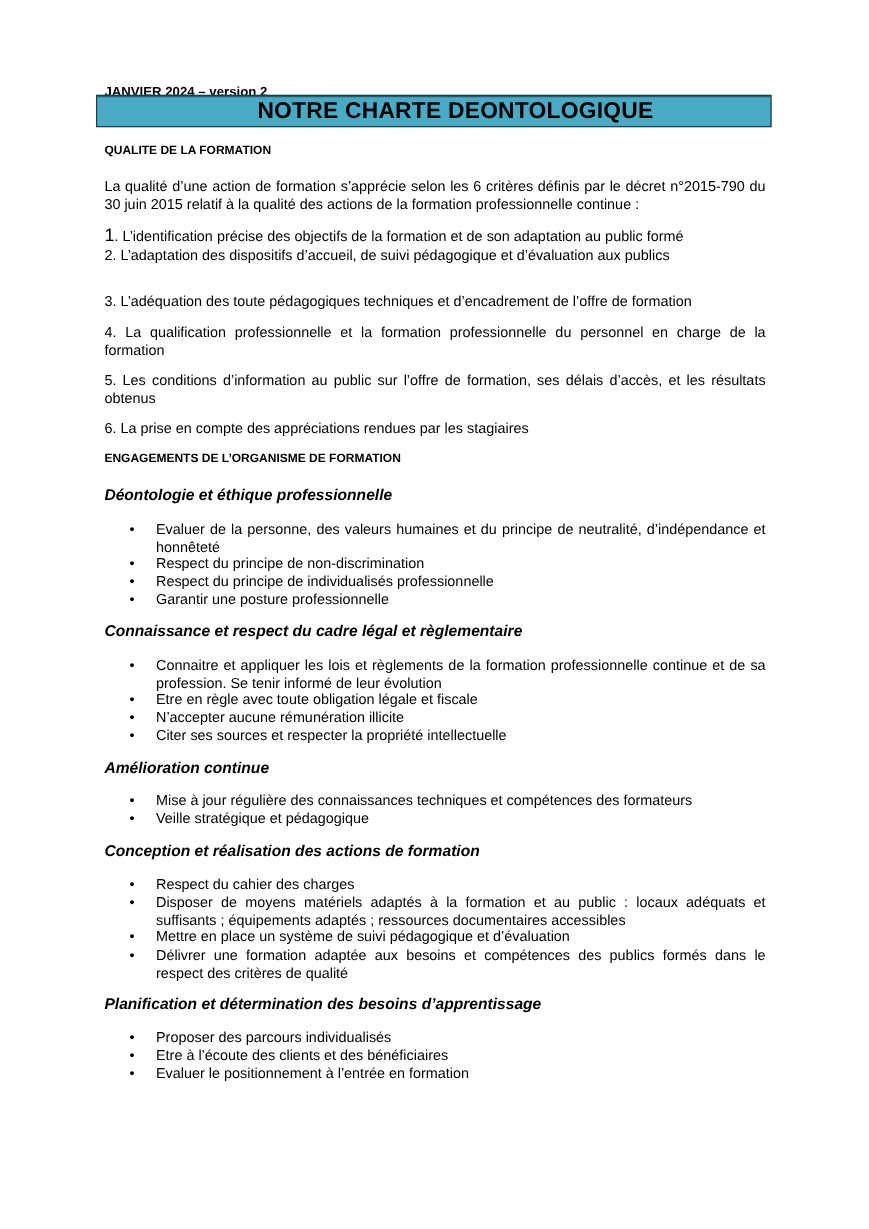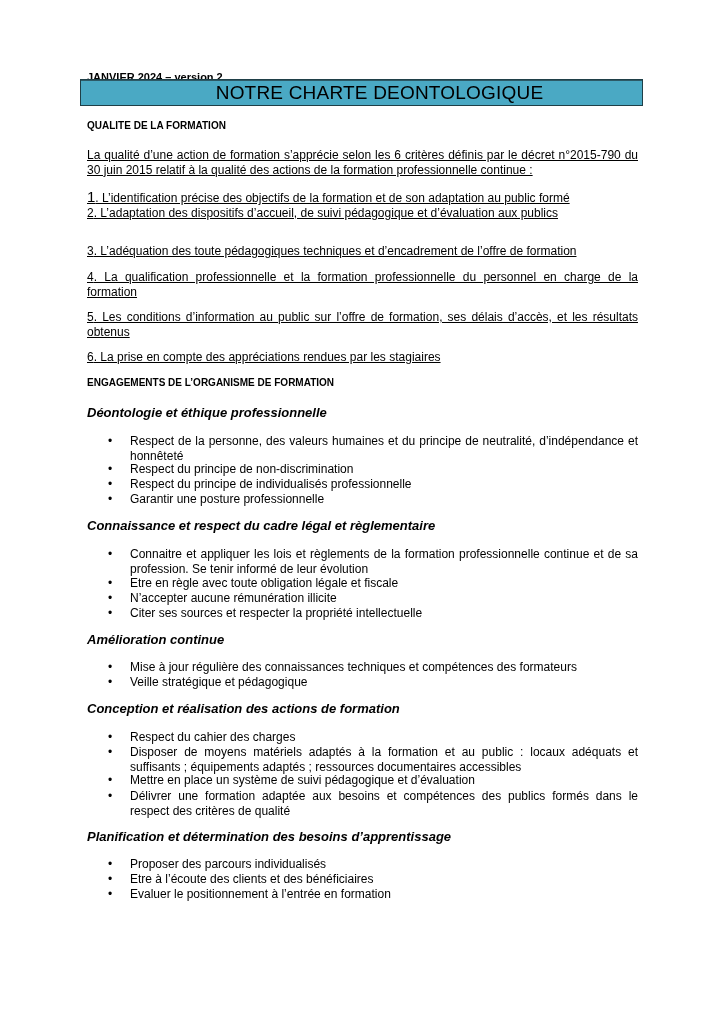--- a/index.html
+++ b/index.html
@@ -3,23 +3,23 @@
 <meta charset="utf-8">
 <style>
   html, body { margin:0; padding:0; background:#ffffff; }
   body { width:724px; height:1024px; position:relative; overflow:hidden;
          font-family:"Liberation Sans", sans-serif; color:#000; }
   .abs { position:absolute; }
   .date { left:87px; top:52px; font-size:11px; font-weight:bold;margin-top:19px; }
   .banner { left:80px; top:79px; width:561px; height:25px; background:#4aa9c4;
             border:1px solid #1f3f47; border-bottom-width:1px; border-left-width:1px;
             box-shadow: inset 0 1px 0 #2d5a66; text-align:center; }
-  .banner span { display:block; font-size:19px; font-weight:normal; line-height:25px; letter-spacing:0.2px;padding-left:36px; }
+  .banner span { display:block; font-size:19px; font-weight:bold; line-height:25px; letter-spacing:0.2px;padding-left:36px; }
   .h1 { left:87px; font-size:10px; font-weight:bold; }
-  .p { left:87px; width:551px; font-size:12px; line-height:14.5px; text-align:justify;text-decoration:underline; }
+  .p { left:87px; width:551px; font-size:12px; line-height:14.5px; text-align:justify; }
   .num-big { font-size:15px; }
   .h2 { left:87px; font-size:13px; font-weight:bold; font-style:italic; }
   .bl { left:108px; width:530px; font-size:12px; line-height:14.5px; }
   .bl .dot { position:absolute; left:0; top:0; }
   .bl .txt { display:block; margin-left:22px; text-align:justify; }
 </style>
 </head>
 <body>
 
 <div class="abs date">JANVIER 2024 – version 2</div>
@@ -36,21 +36,21 @@
 <div class="abs p" style="top:244px"><span>3</span><span>. L’adéquation des toute pédagogiques techniques et d’encadrement de l’offre de formation</span></div>
 <div class="abs p" style="top:270px"><span>4</span><span>. La qualification professionnelle et la formation professionnelle du personnel en charge de la formation</span></div>
 <div class="abs p" style="top:310px"><span>5</span><span>. Les conditions d’information au public sur l’offre de formation, ses délais d’accès, et les résultats obtenus</span></div>
 <div class="abs p" style="top:350px"><span>6</span><span>. La prise en compte des appréciations rendues par les stagiaires</span></div>
 
 <div class="abs h1" style="top:377px">ENGAGEMENTS DE L’ORGANISME DE FORMATION</div>
 
 <div class="abs h2" style="top:405px">Déontologie et éthique professionnelle</div>
 <div class="abs bl" style="top:434px">
     <span class="dot">•</span>
-    <span class="txt">Respect de la personne, des valeurs humaines et du principe de neutralité, d’indépendance et honnêteté</span>
+    <span class="txt">Evaluer de la personne, des valeurs humaines et du principe de neutralité, d’indépendance et honnêteté</span>
   </div>
 <div class="abs bl" style="top:462px">
     <span class="dot">•</span>
     <span class="txt">Respect du principe de non-discrimination</span>
   </div>
 <div class="abs bl" style="top:477px">
     <span class="dot">•</span>
     <span class="txt">Respect du principe de individualisés professionnelle</span>
   </div>
 <div class="abs bl" style="top:492px">

